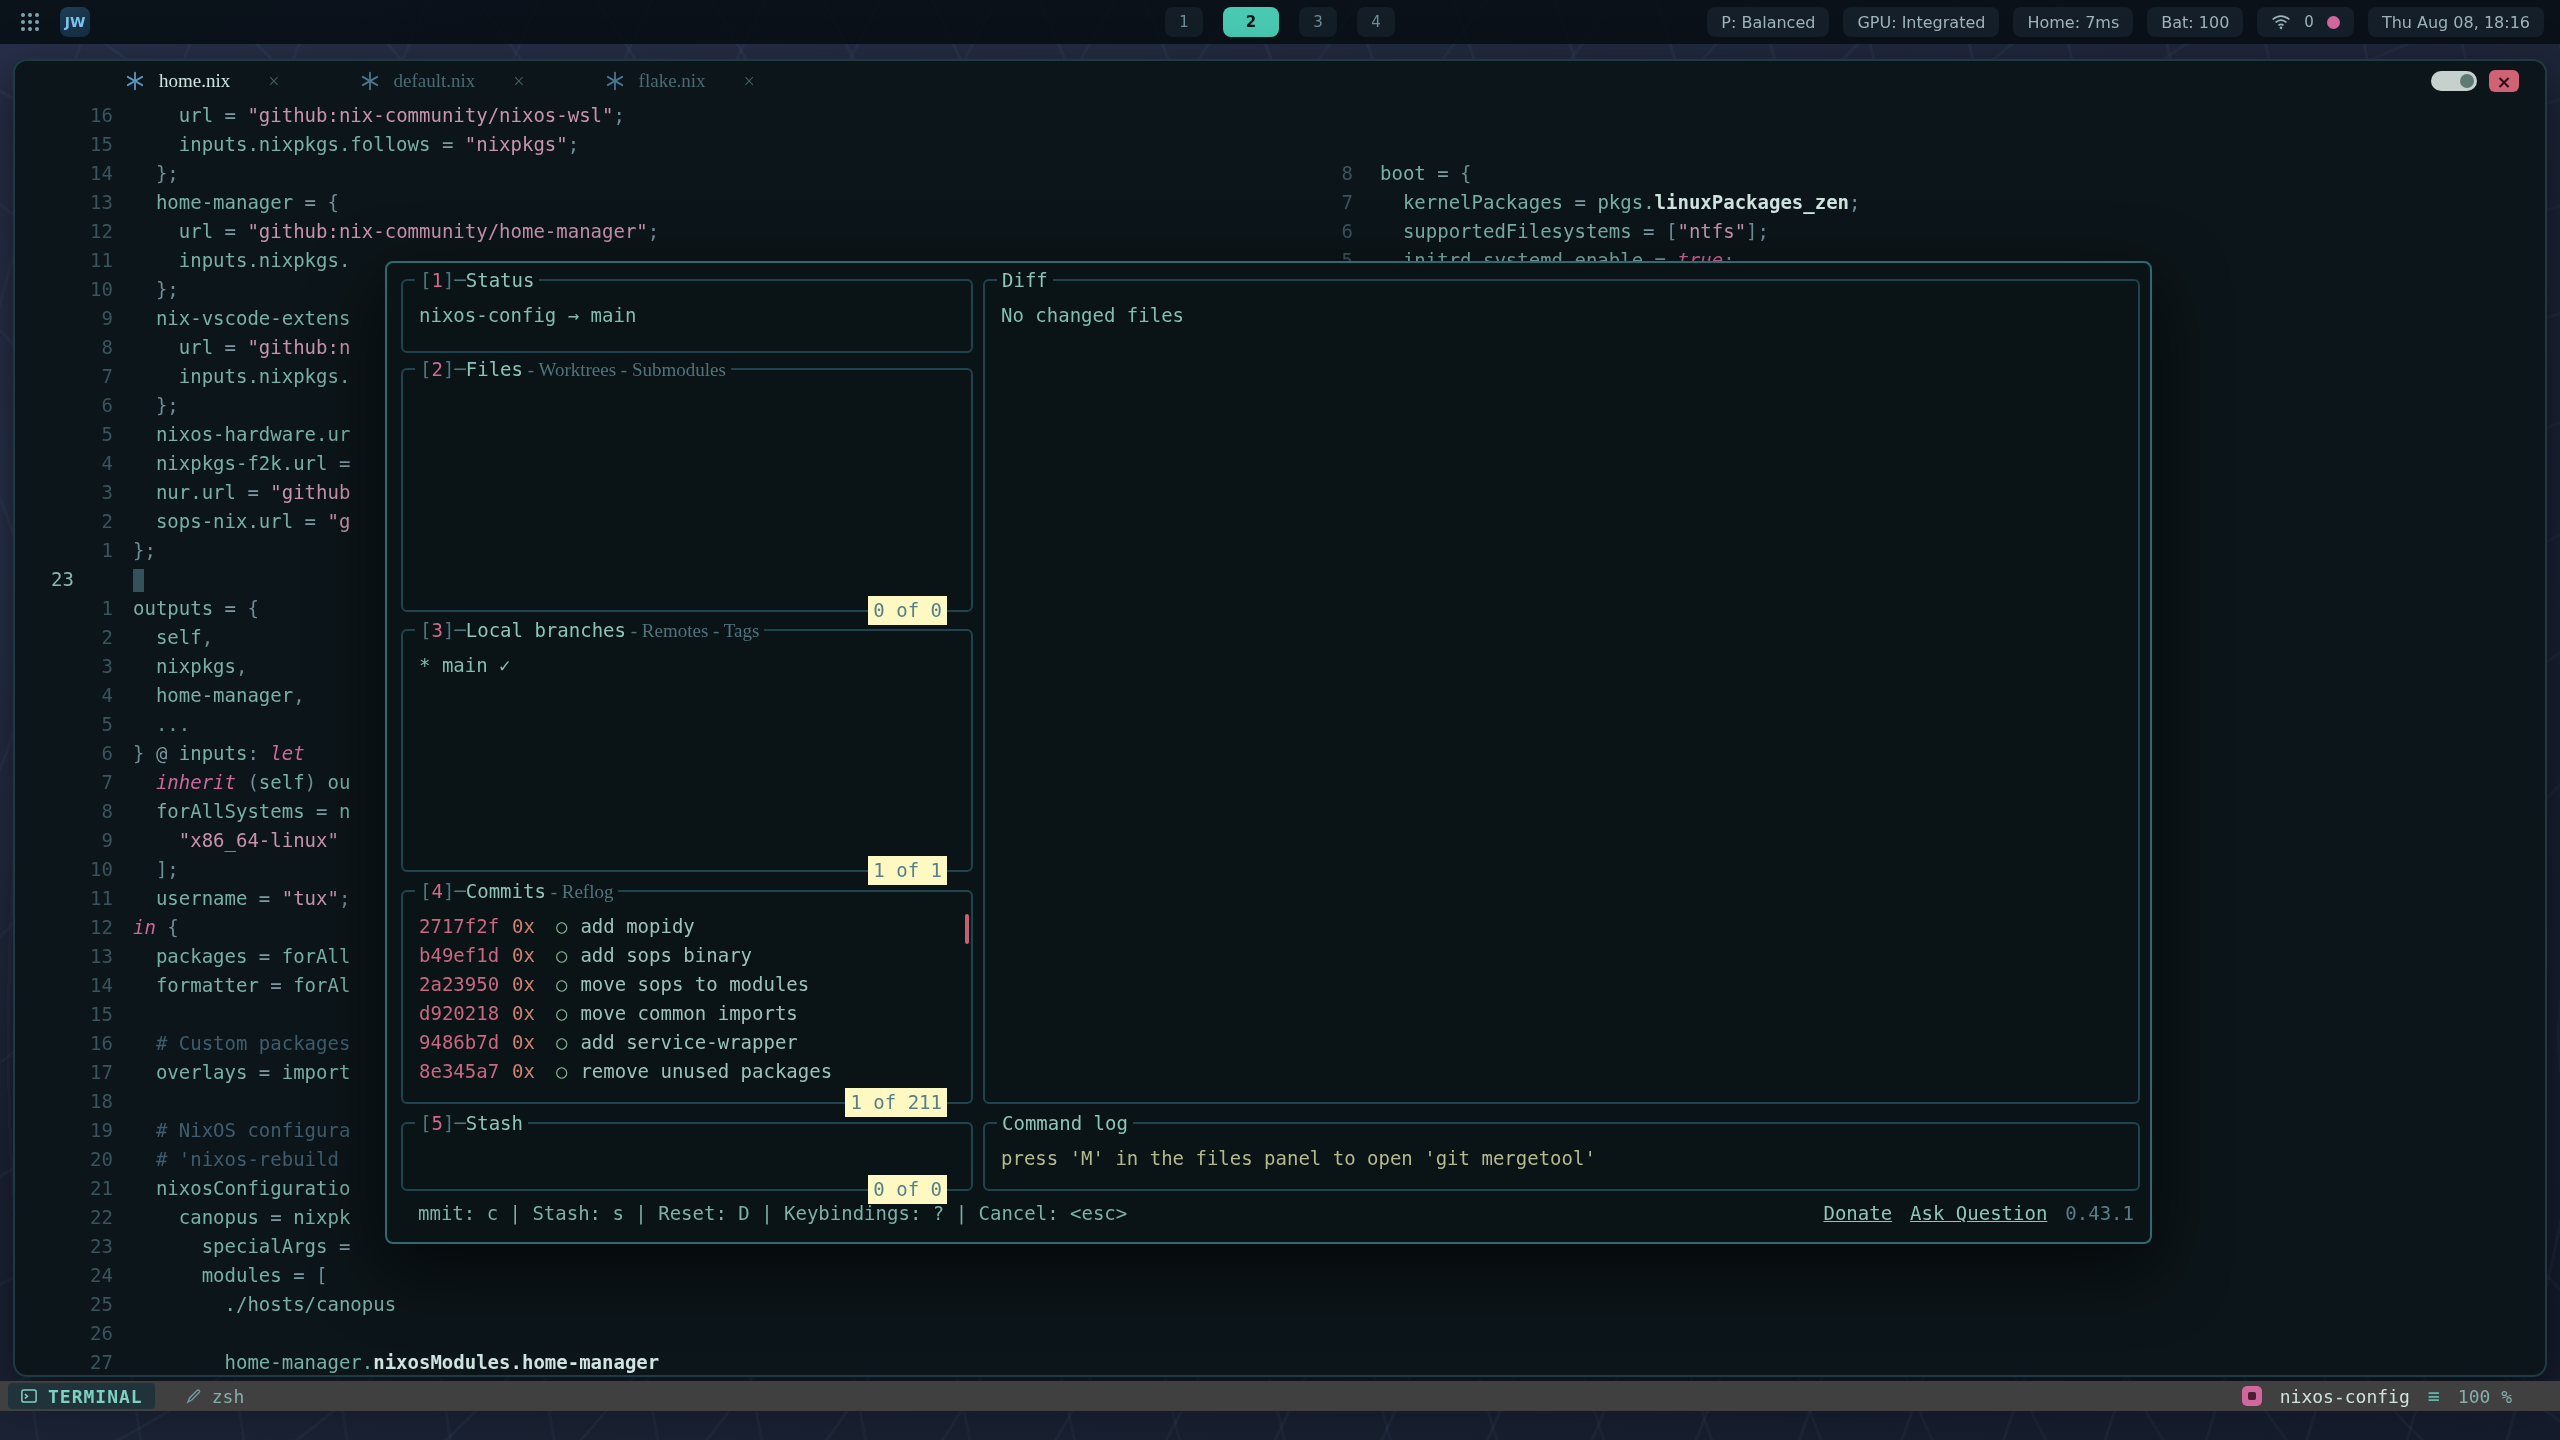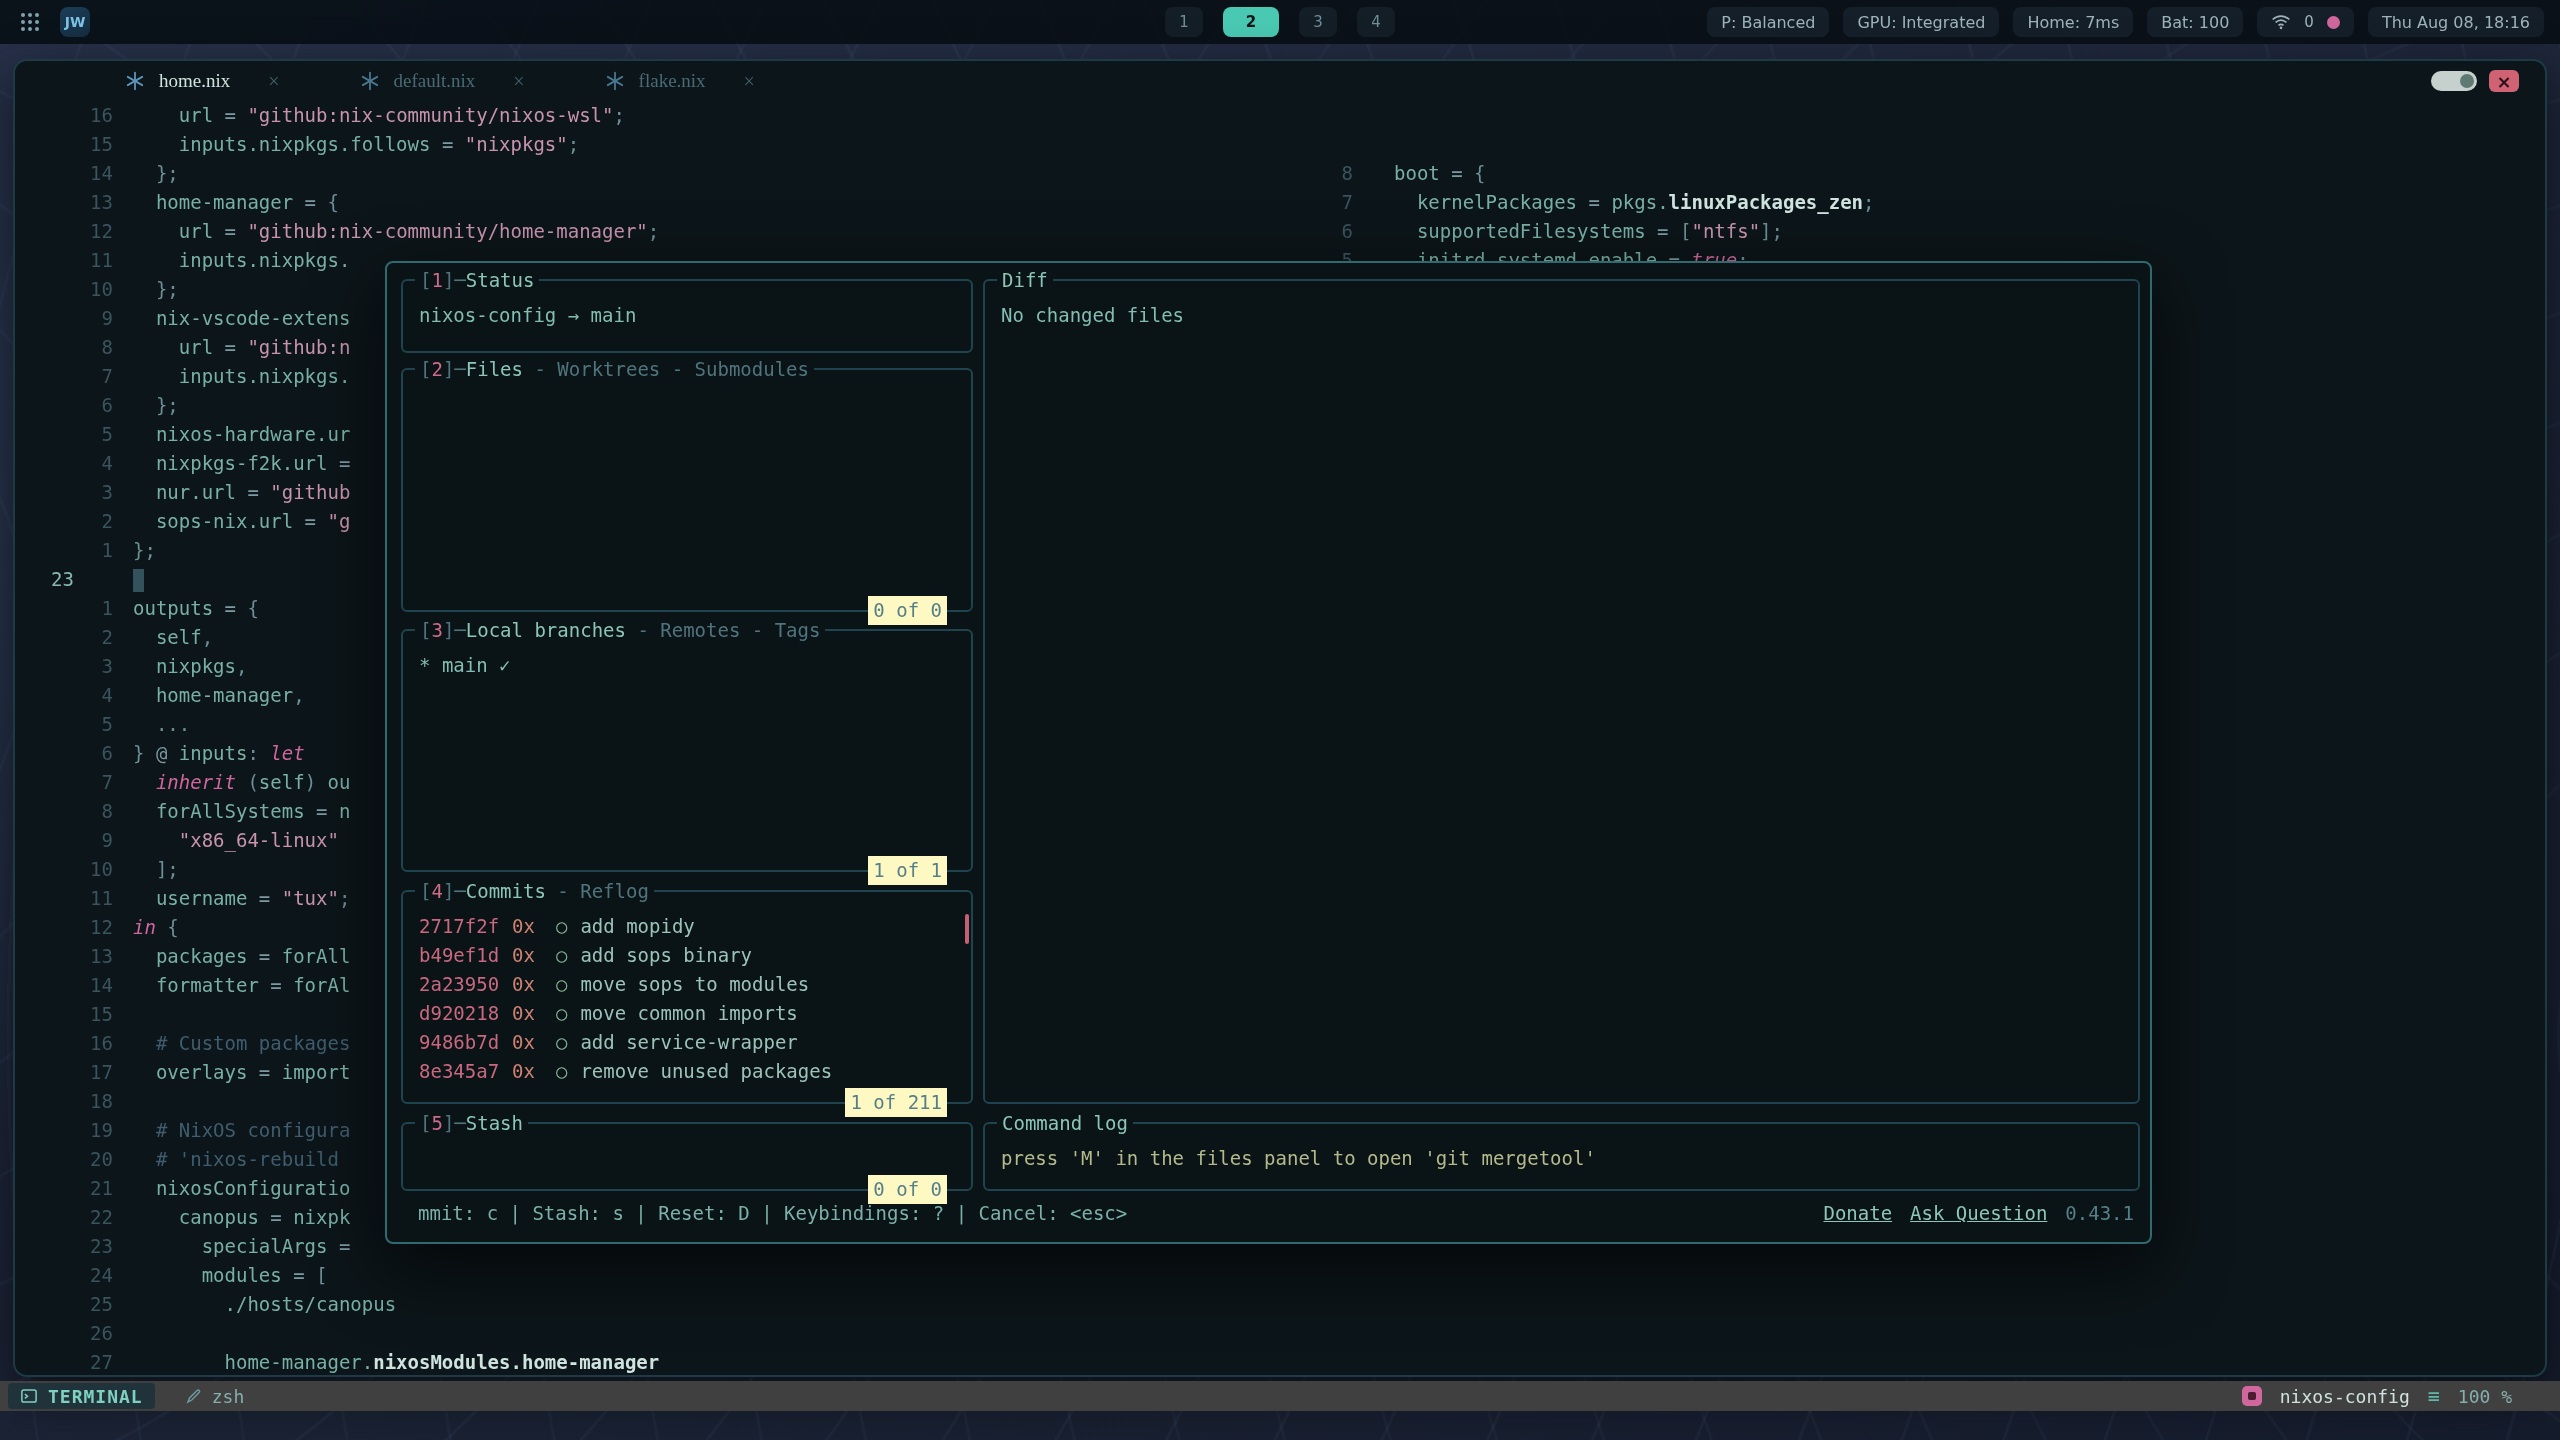--- a/index.html
+++ b/index.html
@@ -52,21 +52,21 @@
   .editor { position:absolute; top:40px; left:0; right:0; bottom:0; display:flex;
     font-family:"DejaVu Sans Mono", monospace; font-size:19px; line-height:29px; }
   .pane { white-space:pre; }
   .pane-left { width:1280px; padding-left:36px; }
   .pane-right { flex:1; padding-left:12px; }
   .cl { display:flex; height:29px; white-space:pre; }
   .ln { flex:none; text-align:right; color:#3a545e; }
   .pane-left .ln { width:62px; }
   .pane-left .code { margin-left:20px; }
   .pane-right .ln { width:46px; }
-  .pane-right .code { margin-left:41px; }
+  .pane-right .code { margin-left:27px; }
   .cl.cur .ln { text-align:left; color:#8ab8b0; }
   .rb-spacer { height:1015px; }
   .cursor { display:inline-block; width:11px; height:23px; background:#33525c; vertical-align:middle; }
 
   .tk-id  { color:#79b0a6; }
   .tk-fn  { color:#cfe3df; font-weight:600; }
   .tk-op  { color:#7d9aa3; }
   .tk-pun { color:#6d8f98; }
   .tk-str { color:#c793ae; }
   .tk-kw  { color:#d0679d; font-style:italic; }
@@ -83,21 +83,21 @@
   .p-branches { left:14px;  top:366px; width:572px;  height:243px; }
   .p-commits  { left:14px;  top:627px; width:572px;  height:214px; }
   .p-stash    { left:14px;  top:859px; width:572px;  height:69px; }
   .p-diff     { left:596px; top:16px;  width:1157px; height:825px; }
   .p-cmdlog   { left:596px; top:859px; width:1157px; height:69px; }
   .ptitle-row { position:absolute; top:-15px; left:12px; background:#0a1316; padding:0 5px;
     display:flex; white-space:pre; }
   .pbr  { color:#50747e; }
   .pkey { color:#cf6a8a; }
   .pname { color:#8cc6b9; font-weight:500; }
-  .psub { color:#50747e; }
+  .psub { color:#50747e;font-family:Liberation Serif, serif; }
   .pcount { position:absolute; bottom:-15px; right:24px; background:#fef9c3; padding:0 5px;
     color:#557f89; white-space:pre; }
   .pcontent { padding:20px 16px 0 16px; white-space:pre; }
   .status-text, .branch-item, .diff-text { color:#84bdb1; }
   .cmdlog-text { color:#b5ba8c; }
   .crow { height:29px; white-space:pre; }
   .ch { color:#c9687f; margin-right:13px; }
   .ca { color:#cf8272; margin-right:21px; }
   .cg { color:#86b394; margin-right:13px; }
   .cm { color:#9cc3ba; }

